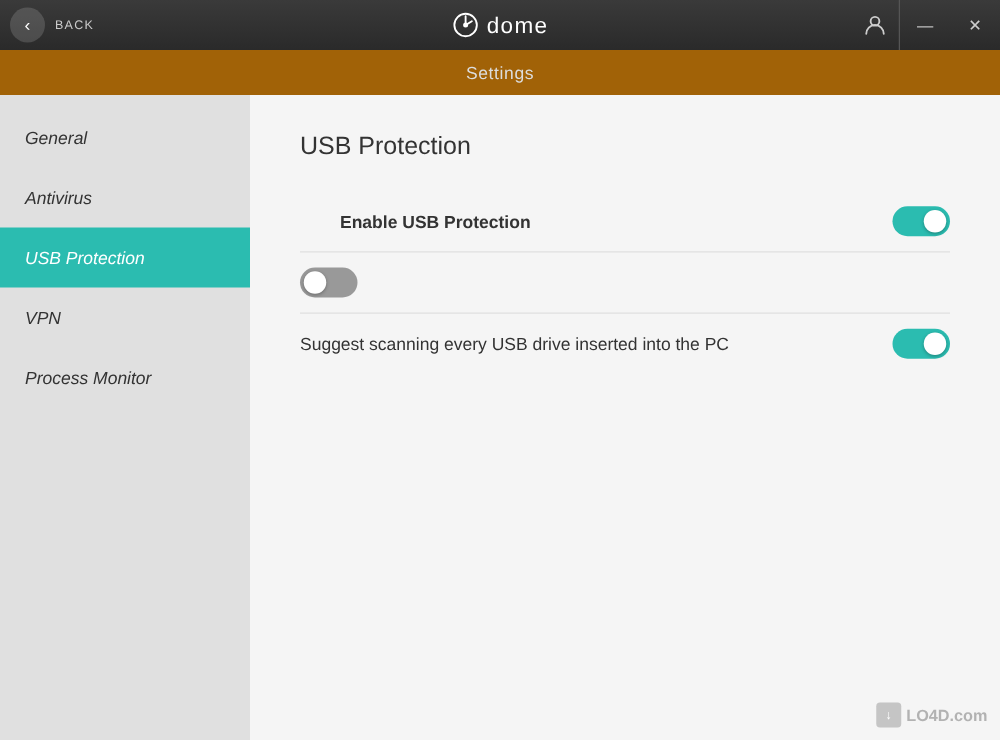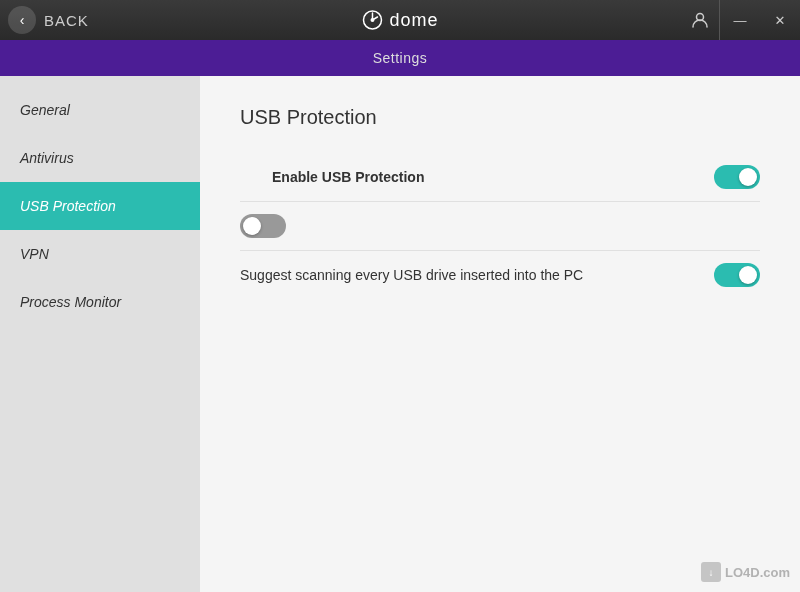--- a/index.html
+++ b/index.html
@@ -36,21 +36,21 @@
       display: flex;
       align-items: center;
       justify-content: center;
       cursor: pointer;
       border: none;
       color: white;
       font-size: 14px;
     }
     .back-label {
       color: #ccc;
-      font-size: 15px;
+      font-size: 10px;
       letter-spacing: 1px;
     }
     .titlebar-center {
       position: absolute;
       left: 50%;
       transform: translateX(-50%);
       display: flex;
       align-items: center;
       gap: 6px;
     }
@@ -87,21 +87,21 @@
       justify-content: center;
       cursor: pointer;
       color: #ccc;
       font-size: 13px;
     }
 
     
     .settings-bar {
       width: 100%;
       height: 36px;
-      background: #4c1d95;
+      background: #a16207;
       display: flex;
       align-items: center;
       justify-content: center;
     }
     .settings-title {
       color: #ddd;
       font-size: 14px;
       letter-spacing: 0.5px;
     }
 

